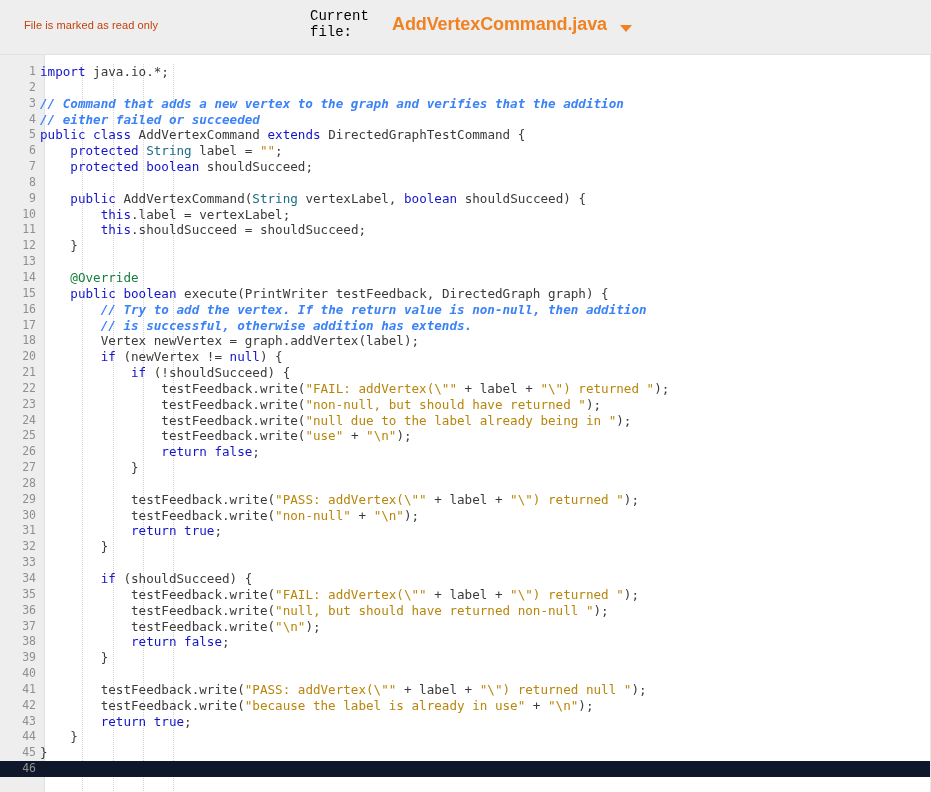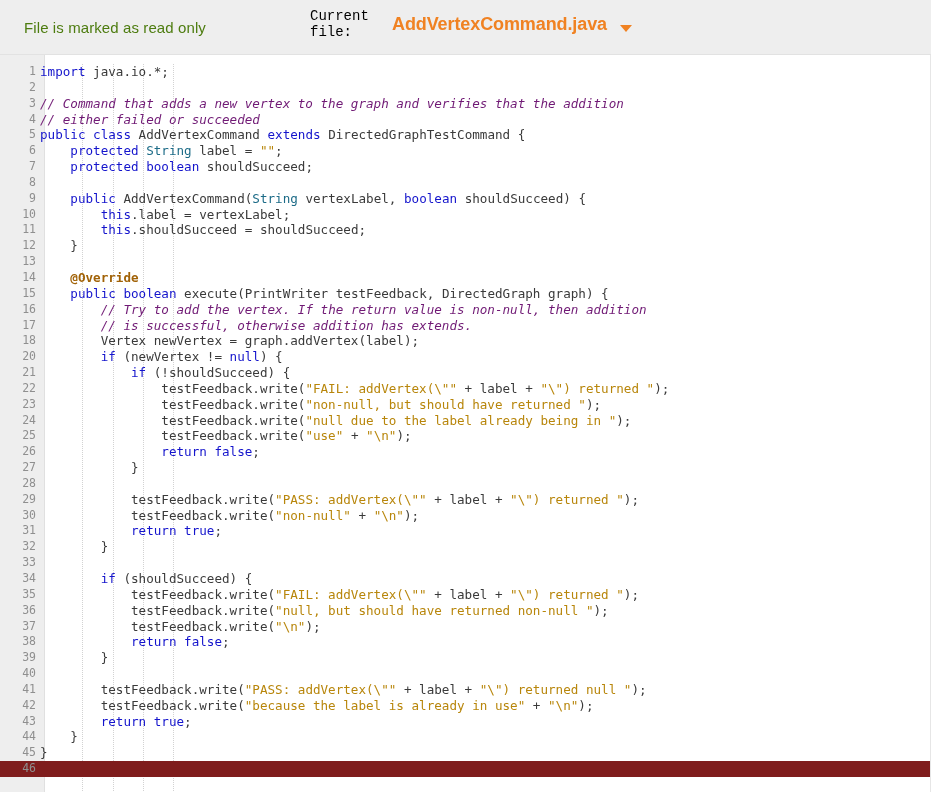--- a/index.html
+++ b/index.html
@@ -22,22 +22,22 @@
     height: 55px;
     background: #eeeeee;
     border-bottom: 1px solid #e2e2e2;
     display: flex;
     align-items: center;
   }
   #readonly-notice {
     position: absolute;
     left: 24px;
     top: 19px;
-    font-size: 15px;
-    color: #4d7c0f;
+    font-size: 11px;
+    color: #c2410c;
     white-space: nowrap;
     letter-spacing: 0.1px;
   }
   #current-file-label {
     position: absolute;
     left: 310px;
     top: 8px;
     width: 60px;
     font-size: 14px;
     line-height: 16px;
@@ -93,21 +93,21 @@
     left: 0; right: 0; top: 9px;
     font-family: "DejaVu Sans Mono", monospace;
     font-size: 12.6px;
     line-height: 15.85px;
   }
   .row {
     position: relative;
     height: 15.85px;
     white-space: pre;
   }
-  .row.active { background: #7f1d1d; }
+  .row.active { background: #0f172a; }
   .ln {
     position: absolute;
     left: 0; top: 0;
     width: 36px;
     text-align: right;
     color: #8f8f8f;
     font-size: 11.5px;
     line-height: 15.85px;
     font-family: "DejaVu Sans Mono", monospace;
   }
@@ -123,22 +123,22 @@
     position: absolute;
     top: 0; bottom: 0;
     width: 0;
     border-left: 1px dotted #d2d2d2;
   }
 
   
   .k  { color: #1414cc; }          
   .t  { color: #1c6b87; }          
   .s  { color: #b8860b; }          
-  .c  { color: #701a75; font-style: italic; }  
-  .a  { color: #a16207; font-weight: bold; }          
+  .c  { color: #3b82f6; font-style: italic; font-weight: bold; }  
+  .a  { color: #15803d; }          
   .p  { color: #3a3a3a; }          
 </style>
 </head>
 <body>
 
 <div id="page">
 
   <div id="header">
     <div id="readonly-notice">File is marked as read only</div>
 

